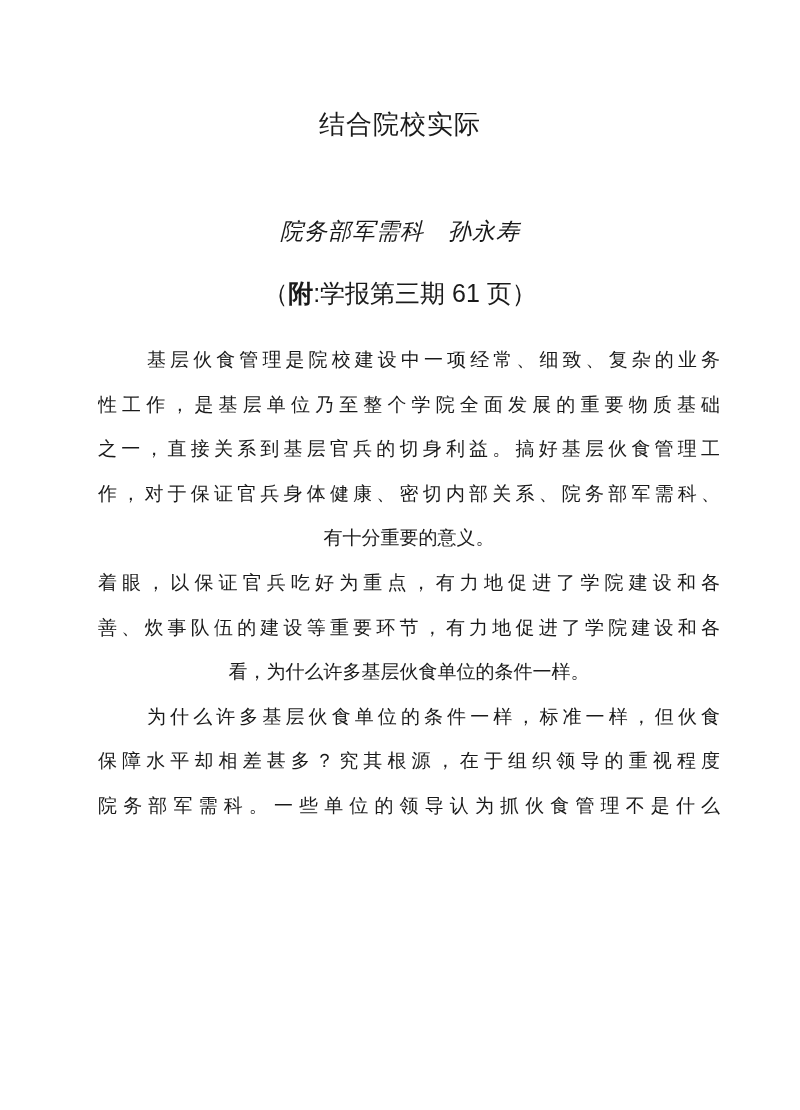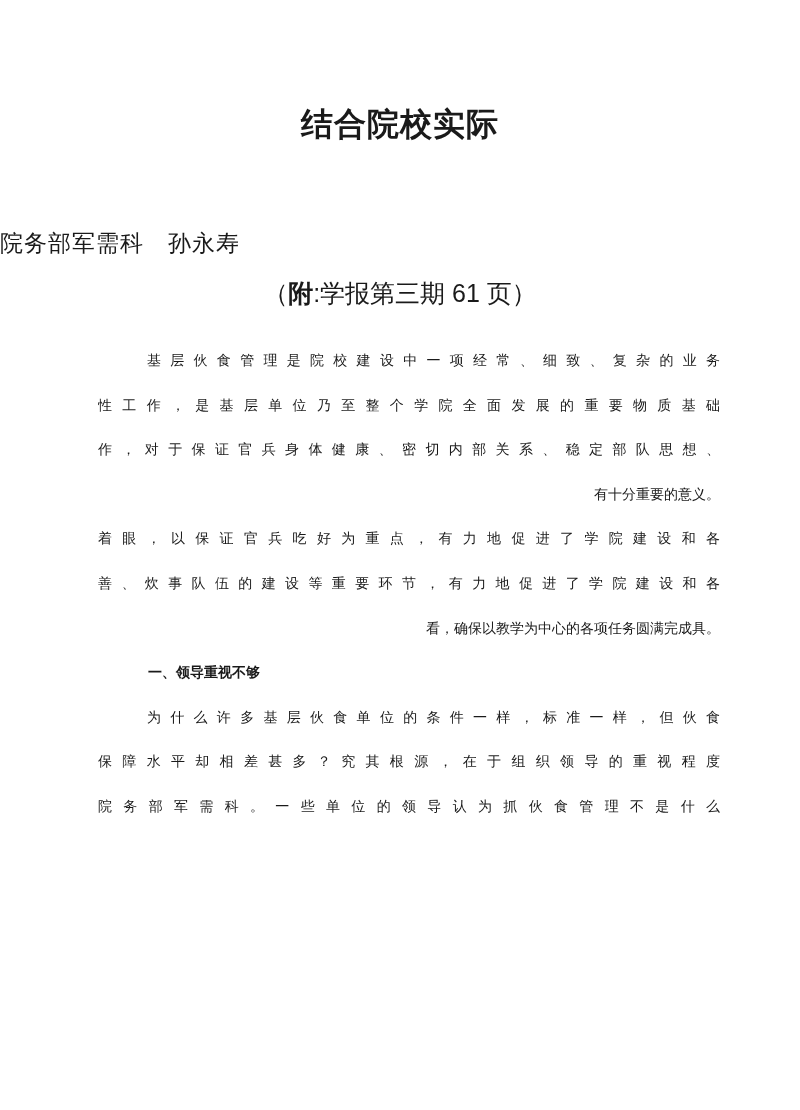--- a/index.html
+++ b/index.html
@@ -16,64 +16,65 @@
     background: #ffffff;
     color: #1a1a1a;
     overflow: hidden;
   }
   .doc-title {
     position: absolute;
     top: 101px;
     left: 0;
     width: 100%;
     text-align: center;
-    font-size: 32px;
-    font-weight: 700;
+    font-size: 26px;
+    font-weight: 400;
     line-height: 47px;
     letter-spacing: 1px;
   }
   .doc-title .tline { display: block; }
   .byline {
     position: absolute;
-    top: 228px;
+    top: 216px;
     left: 0;
     width: 100%;
-    text-align: left;
+    text-align: center;
     font-size: 23px;
     font-weight: 400;
     letter-spacing: 1px;
+    font-style: italic;
   }
   .attachment {
     position: absolute;
     top: 277px;
     left: 0;
     width: 100%;
     text-align: center;
     font-size: 25px;
     font-weight: 400;
   }
   .attachment b { font-weight: 700; }
   .doc-body {
     position: absolute;
     top: 338px;
     left: 98px;
     width: 622px;
   }
   .bline {
-    font-size: 14px;
+    font-size: 19px;
     line-height: 44.6px;
     height: 44.6px;
     overflow: hidden;
   }
   .bline.just {
     text-align: justify;
     text-align-last: justify;
     text-justify: inter-ideograph;
   }
-  .bline.nojust { text-align: right; }
+  .bline.nojust { text-align: center; }
   .bline.indent { text-indent: 49px; }
   .bline.heading {
     font-weight: 700;
     text-indent: 50px;
     text-align: left;
   }
 </style>
 </head>
 <body>
 
@@ -85,24 +86,24 @@
 
   <div class="byline">院务部军需科　孙永寿</div>
 
   <div class="attachment">
     <span>（</span><b>附</b><span>:学报第三期 61 页）</span>
   </div>
 
   <div class="doc-body" id="doc-body">
       <div class="bline just indent">基层伙食管理是院校建设中一项经常、细致、复杂的业务</div>
       <div class="bline just">性工作，是基层单位乃至整个学院全面发展的重要物质基础</div>
-      <div class="bline just">作，对于保证官兵身体健康、密切内部关系、稳定部队思想、</div>
+      <div class="bline just">之一，直接关系到基层官兵的切身利益。搞好基层伙食管理工</div>
+      <div class="bline just">作，对于保证官兵身体健康、密切内部关系、院务部军需科、</div>
       <div class="bline nojust">有十分重要的意义。</div>
       <div class="bline just">着眼，以保证官兵吃好为重点，有力地促进了学院建设和各</div>
       <div class="bline just">善、炊事队伍的建设等重要环节，有力地促进了学院建设和各</div>
-      <div class="bline nojust">看，确保以教学为中心的各项任务圆满完成具。</div>
-      <div class="bline heading">一、领导重视不够</div>
+      <div class="bline nojust">看，为什么许多基层伙食单位的条件一样。</div>
       <div class="bline just indent">为什么许多基层伙食单位的条件一样，标准一样，但伙食</div>
       <div class="bline just">保障水平却相差甚多？究其根源，在于组织领导的重视程度</div>
       <div class="bline just">院务部军需科。一些单位的领导认为抓伙食管理不是什么</div>
     </div>
 
 </div>
 
 </body></html>

